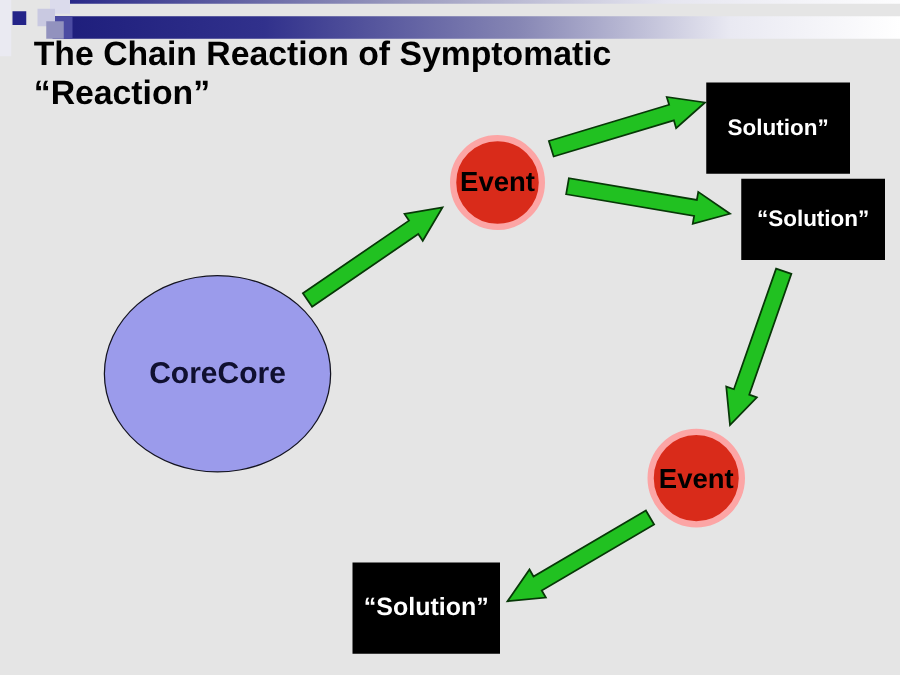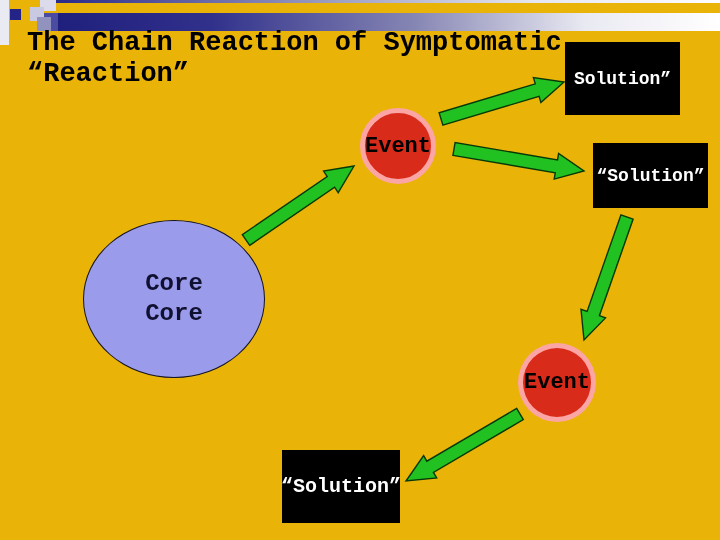--- a/index.html
+++ b/index.html
@@ -1,18 +1,18 @@
 <!DOCTYPE html>
 <html><head>
 <meta charset="utf-8">
 <style>
   html,body{margin:0;padding:0;background:#ffffff;}
   .slide{
-    position:relative;width:720px;height:540px;overflow:hidden;background:#eab308;
-    font-family:Liberation Mono, monospace;
+    position:relative;width:720px;height:540px;overflow:hidden;background:#e5e5e5;
+    font-family:Liberation Sans, sans-serif;
   }
   
   .thin-line{
     position:absolute;left:56px;top:0;width:664px;height:3px;
     background:linear-gradient(to right,#2a2a88 0%,#9a9abe 40%,#e6e6f0 72%,#fdfdfe 100%);
   }
   .header-bar{
     position:absolute;left:42px;top:13px;width:678px;height:18px;
     background:linear-gradient(to right,#1d1d7b 0%,#31318c 25%,#8686b4 55%,#e9e9f2 80%,#ffffff 100%);
   }
@@ -25,21 +25,21 @@
   .decor.sq-step{left:44px;top:13px;width:14px;height:18px;background:#4b4ba2;}
   
   .title{
     position:absolute;left:27px;top:28px;width:560px;
     font-size:27px;font-weight:bold;color:#000000;line-height:31px;letter-spacing:0;
   }
   
   .node{position:absolute;display:flex;align-items:center;justify-content:center;box-sizing:border-box;}
   .ellipse{
     left:83px;top:220px;width:182px;height:158px;border-radius:50%;
-    border:1px solid #141420;flex-direction:column;
+    border:1px solid #141420;flex-direction:row;
     font-size:24px;font-weight:bold;color:#101030;line-height:30px;
   }
   .circle{
     width:76px;height:76px;border-radius:50%;border:5px solid #fca5a5;
     font-size:22px;font-weight:bold;color:#000000;
   }
   .circle.ev1{left:360px;top:108px;}
   .circle.ev2{left:518px;top:343px;width:78px;height:79px;}
   .blackbox{
     color:#ffffff;font-weight:bold;text-align:center;
@@ -70,21 +70,21 @@
 
   <div class="node ellipse" style="background-color: rgb(155, 155, 235);">
     <div>Core</div>
     <div>Core</div>
   </div>
 
   <div class="node circle ev1" style="background-color: rgb(217, 43, 26);">
     <span>Event</span>
   </div>
 
-  <div class="node blackbox b1" style="background-color: rgb(0, 0, 0);">
+  <div class="node blackbox b1" style="background-color: rgb(0, 0, 0); margin-top: 24px;">
     <span>Solution”</span>
   </div>
 
   <div class="node blackbox b2" style="background-color: rgb(0, 0, 0);">
     <span>“Solution”</span>
   </div>
 
   <div class="node circle ev2" style="background-color: rgb(217, 43, 26);">
     <span>Event</span>
   </div>

